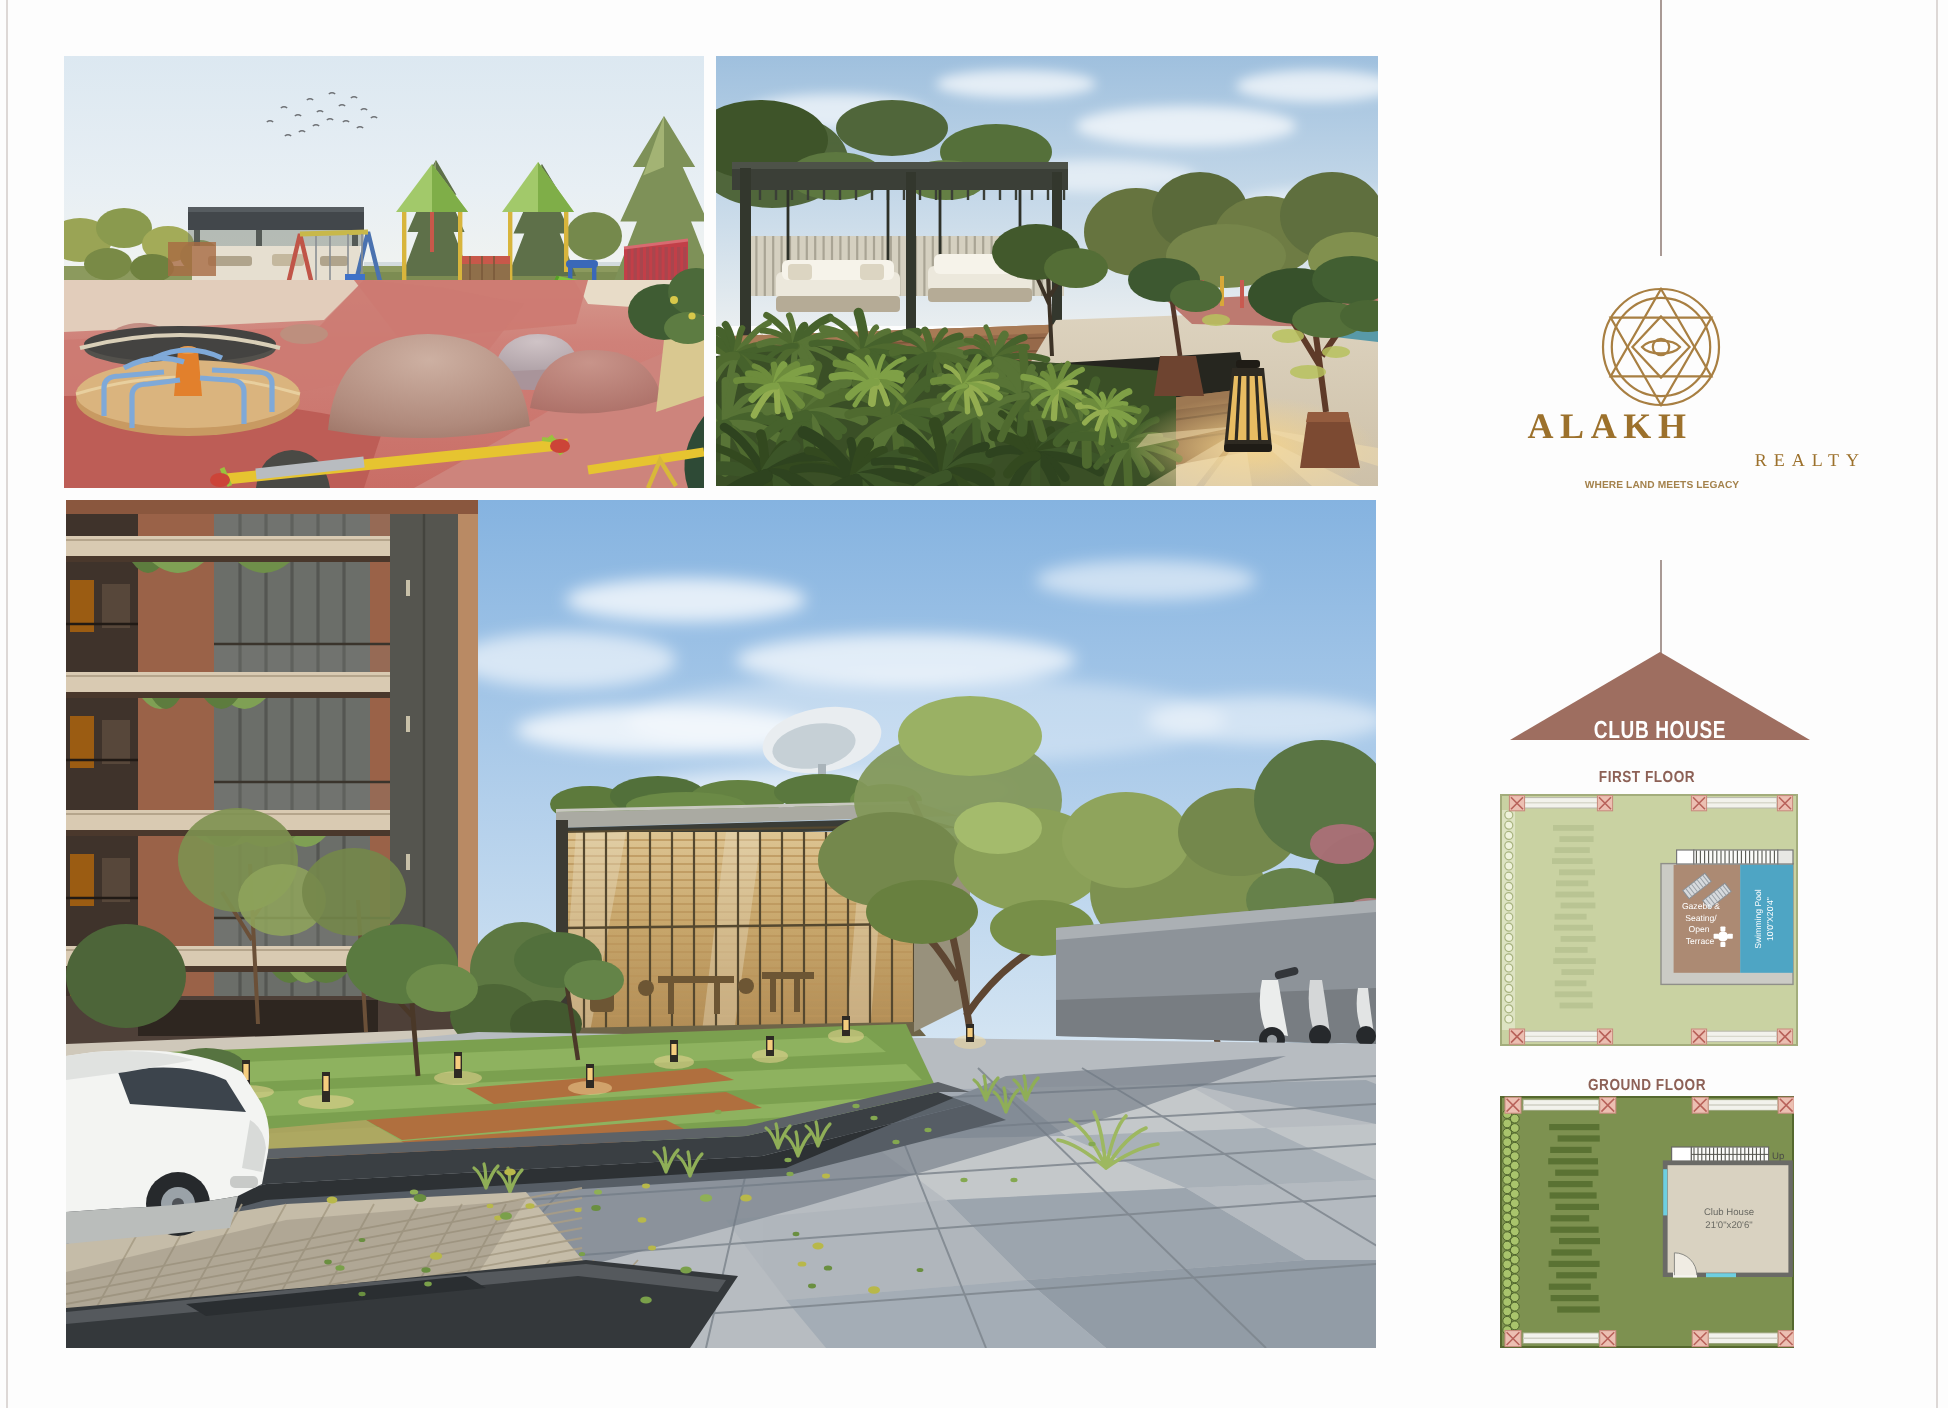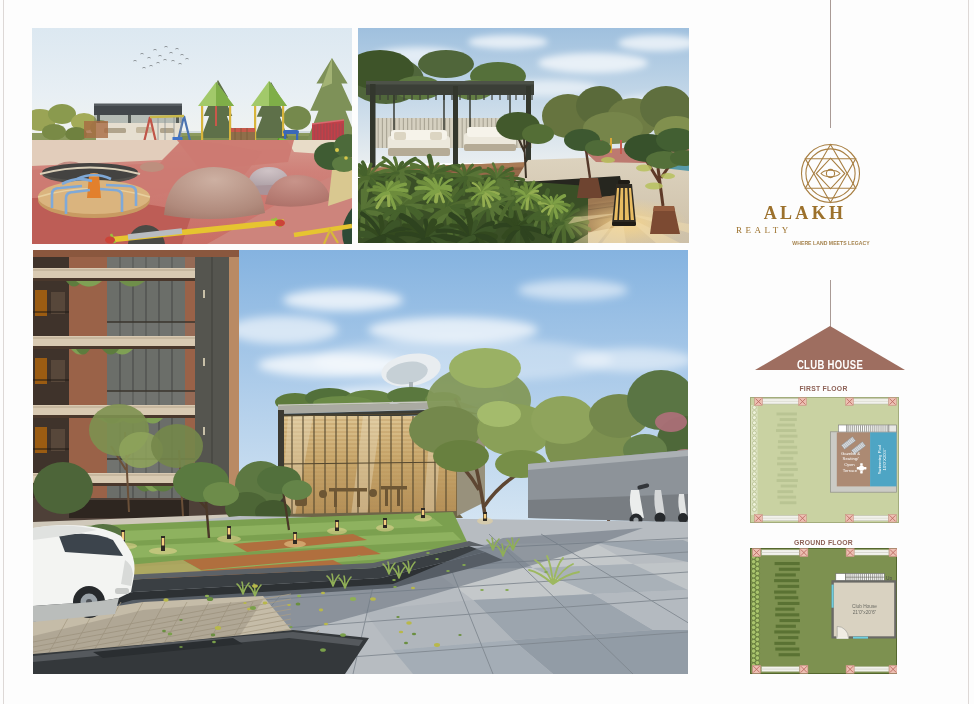--- a/index.html
+++ b/index.html
@@ -1338,21 +1338,21 @@
 <path d="M35.5 6.5 L60.7 50.2 L10.3 50.2 Z"></path>
 <path d="M35.5 64.5 L10.3 20.8 L60.7 20.8 Z"></path>
 <path d="M35.5 20.2 L49.8 35.5 L35.5 50.8 L21.2 35.5 Z"></path>
 <path d="M26 35.5 C29.5 31.2 41.5 31.2 45 35.5 C41.5 39.8 29.5 39.8 26 35.5 Z"></path>
 <circle cx="35.5" cy="35.5" r="4.1"></circle>
 </svg>
 </div>
 
 <div class="abs" style="left:705px;top:204px;width:200px;text-align:center;font-family:'Liberation Serif',serif;font-size:18px;font-weight:bold;letter-spacing:3.3px;color:#9c712c;line-height:1;">ALAKH</div>
 
-<div class="abs" style="left:731px;top:226px;width:202px;text-align:left;font-family:'Liberation Serif',serif;font-size:9px;letter-spacing:3.5px;line-height:1;color:#9c712c;text-indent:5px;">REALTY</div>
+<div class="abs" style="left:731px;top:226px;width:202px;text-align:right;font-family:'Liberation Serif',serif;font-size:9px;letter-spacing:3.5px;line-height:1;color:#9c712c;text-indent:5px;">REALTY</div>
 
 <div class="abs" style="left:731px;top:240.5px;width:200px;text-align:center;font-size:5.1px;font-weight:bold;letter-spacing:0.05px;line-height:1;color:#a4824c;">WHERE LAND MEETS LEGACY</div>
 
 <div class="abs" style="left:829.5px;top:280px;width:1.5px;height:48px;background:#a99a95;"></div>
 
 <div class="abs" style="left:755px;top:326px;width:150px;height:44px;">
 <svg width="150" height="44" viewBox="0 0 150 44" xmlns="http://www.w3.org/2000/svg">
 <polygon points="75,0 150,44 0,44" fill="#9e6e60"></polygon>
 </svg>
 </div>

